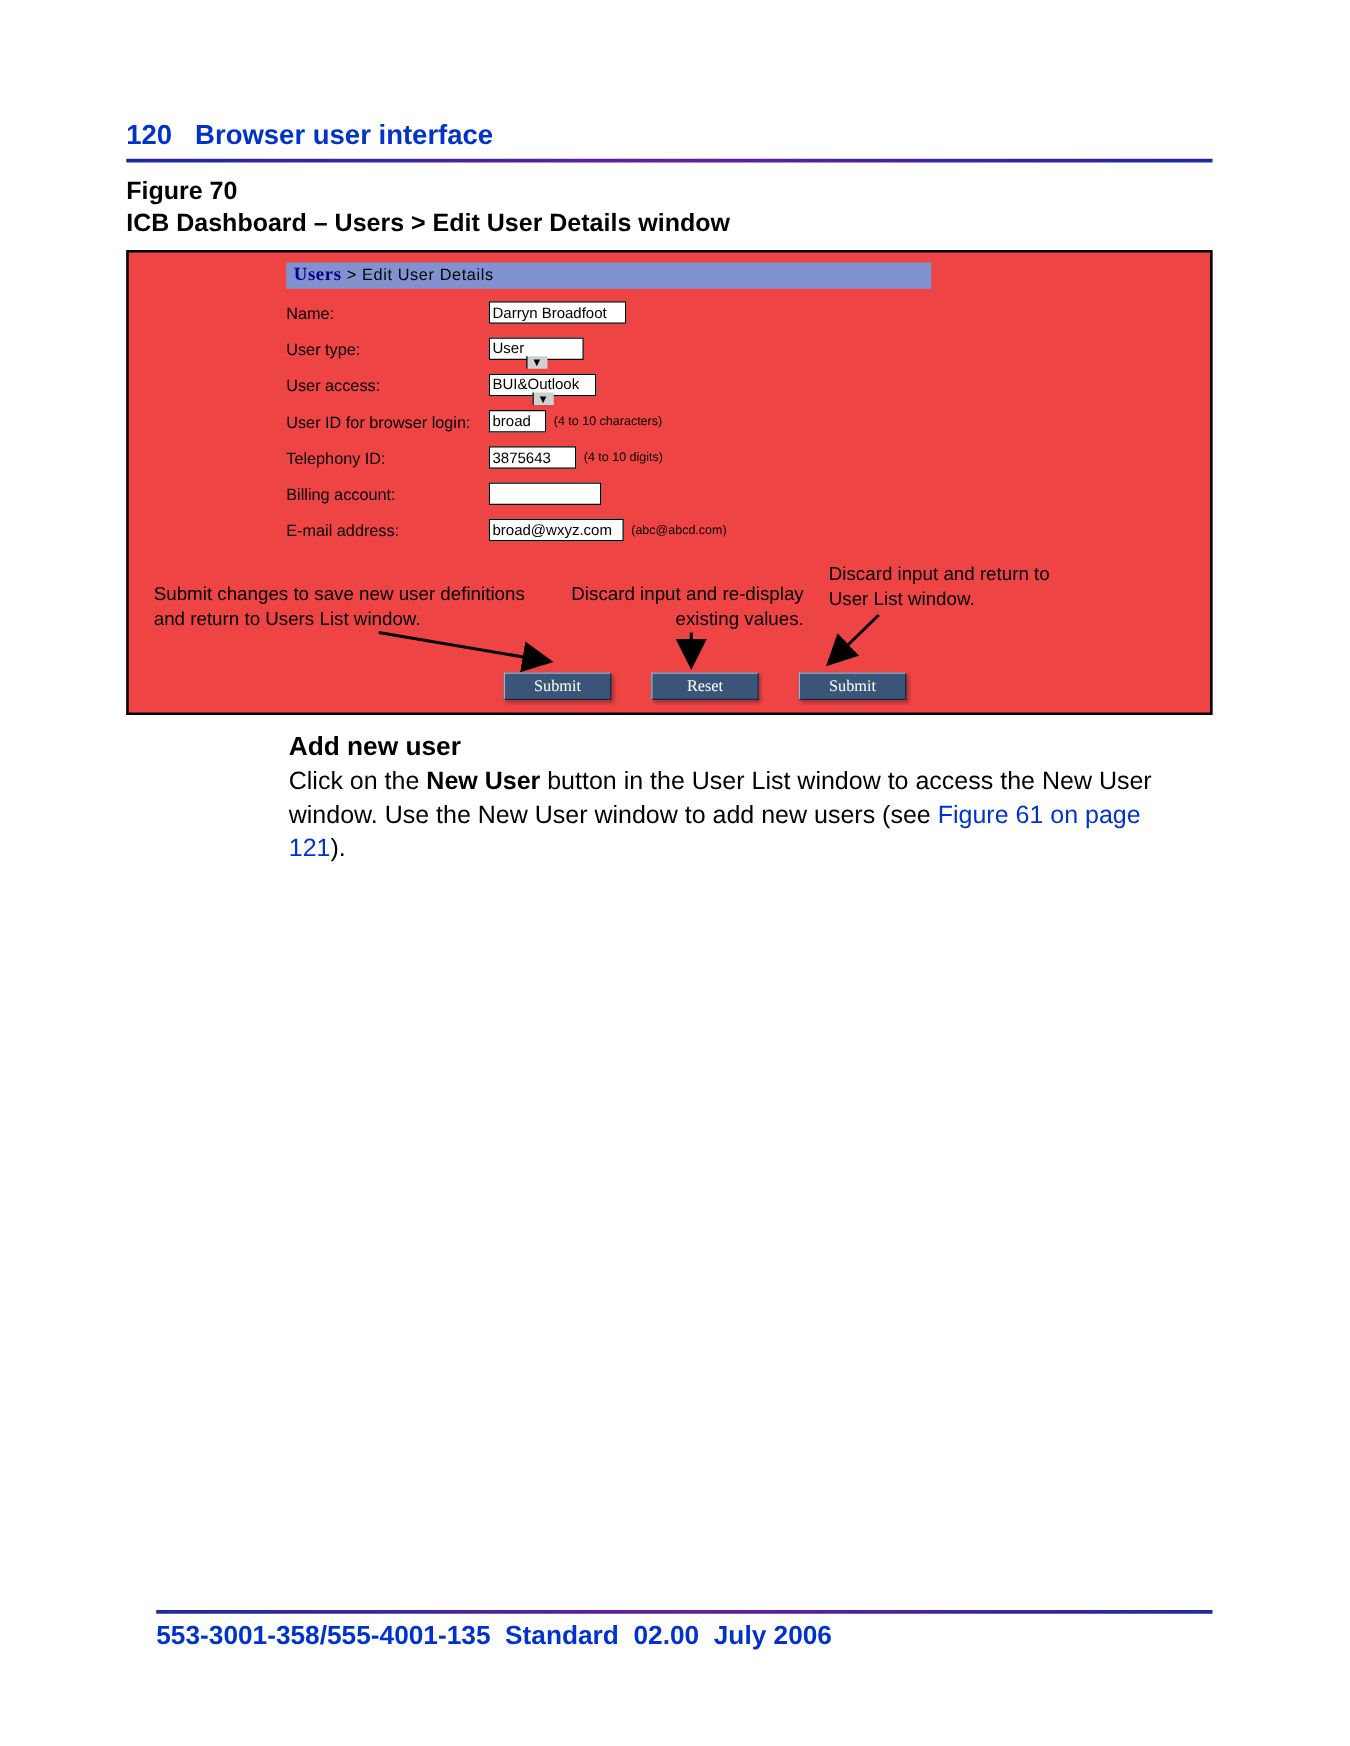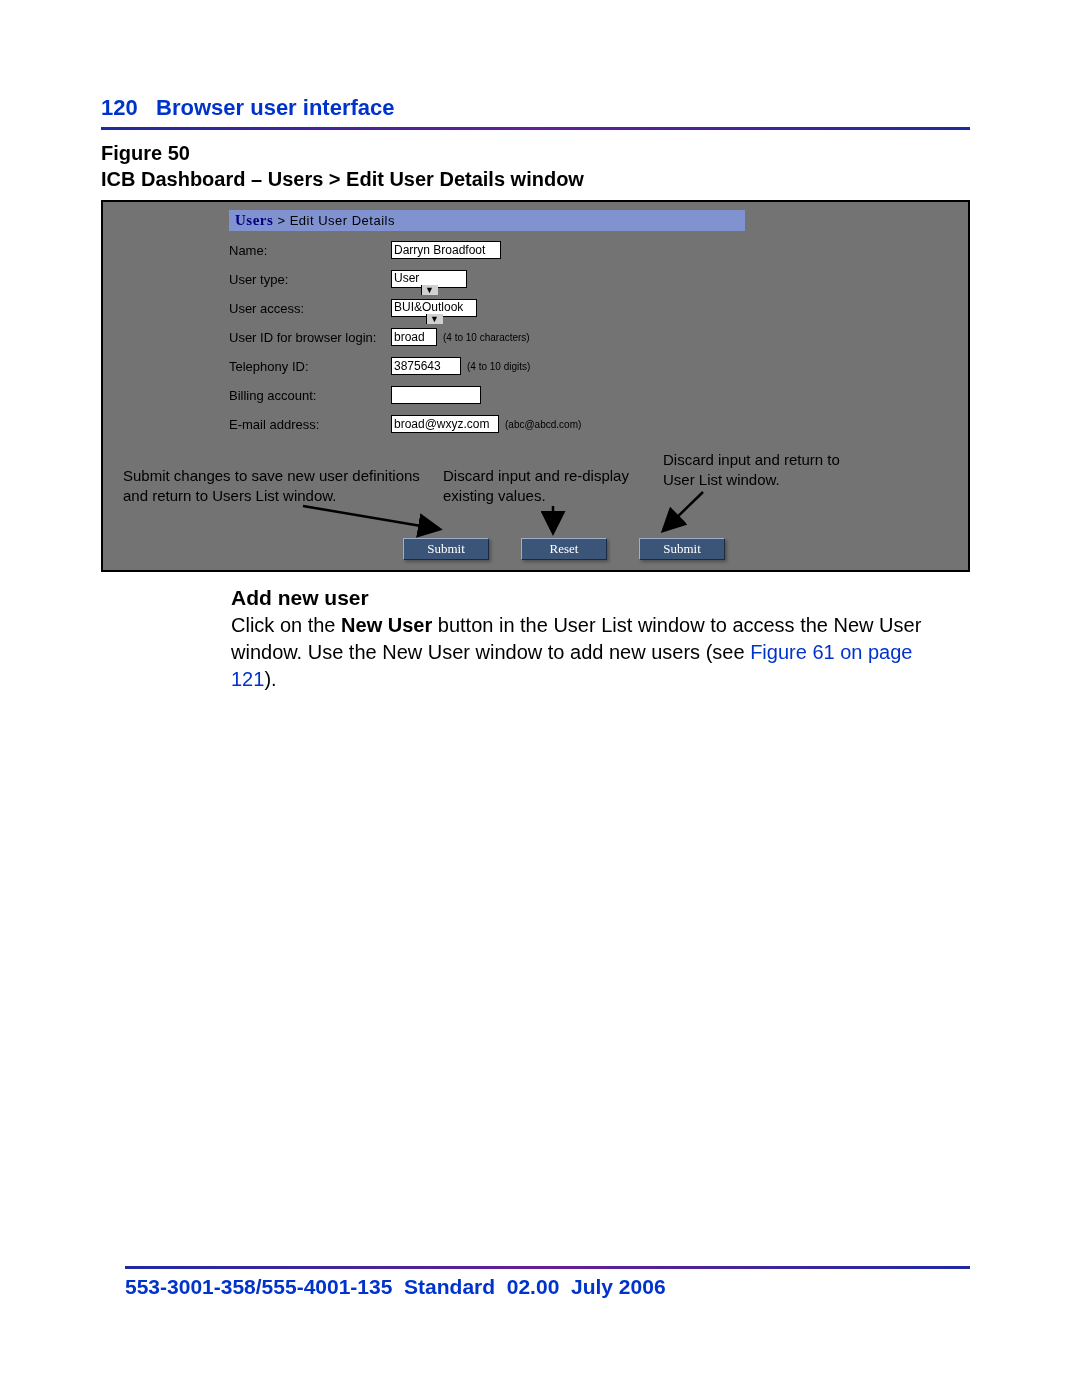--- a/index.html
+++ b/index.html
@@ -28,21 +28,21 @@
   }
   .fig-caption {
     font-weight: bold;
     font-size: 20px;
     line-height: 1.3;
     margin-bottom: 8px;
   }
   .figure-box {
     border: 2px solid #000;
     padding: 8px 0 10px 0;
-    background: #737373;
+    background: #ef4444;
     position: relative;
     height: 350px;
   }
   .panel-header {
     margin-left: 126px;
     width: 504px;
     background: #8092d0;
     color: #000080;
     font-weight: bold;
     font-family: 'Times New Roman', serif;
@@ -120,20 +120,21 @@
     top: 16px;
     width: 300px;
     line-height: 1.3;
   }
   .callout-mid {
     position: absolute;
     left: 340px;
     top: 16px;
     width: 200px;
     line-height: 1.3;
+    text-align: right;
   }
   .callout-right {
     position: absolute;
     left: 560px;
     top: 0;
     width: 200px;
     line-height: 1.3;
   }
   .button-bar {
     position: absolute;
@@ -174,21 +175,21 @@
     margin-top: 12px;
     margin-bottom: 0;
   }
   .link-ref {
     color: #0033cc;
   }
   .footer-area {
     position: absolute;
     left: 125px;
     right: 110px;
-    bottom: 98px;
+    bottom: 76px;
   }
   .hr-bottom {
     height: 3px;
     background: linear-gradient(to right, #1f2aa0, #651f99, #1f2aa0);
     margin-bottom: 6px;
   }
   .footer-text {
     color: #0033cc;
     font-weight: bold;
     font-size: 21px;
@@ -199,21 +200,21 @@
 
 <div class="page">
 
   <div class="header-line">
     <span>120</span>&nbsp;&nbsp;
     <span>Browser user interface</span>
   </div>
   <div class="hr-top"></div>
 
   <div class="fig-caption">
-    <span>Figure 50</span><br>
+    <span>Figure 70</span><br>
     <span>ICB Dashboard – Users &gt; Edit User Details window</span>
   </div>
 
   <div class="figure-box">
     <div class="panel-header">
       <span>Users</span><span class="plain"> &gt; Edit User Details</span>
     </div>
 
     <div class="form-area">
       <div class="form-row">

